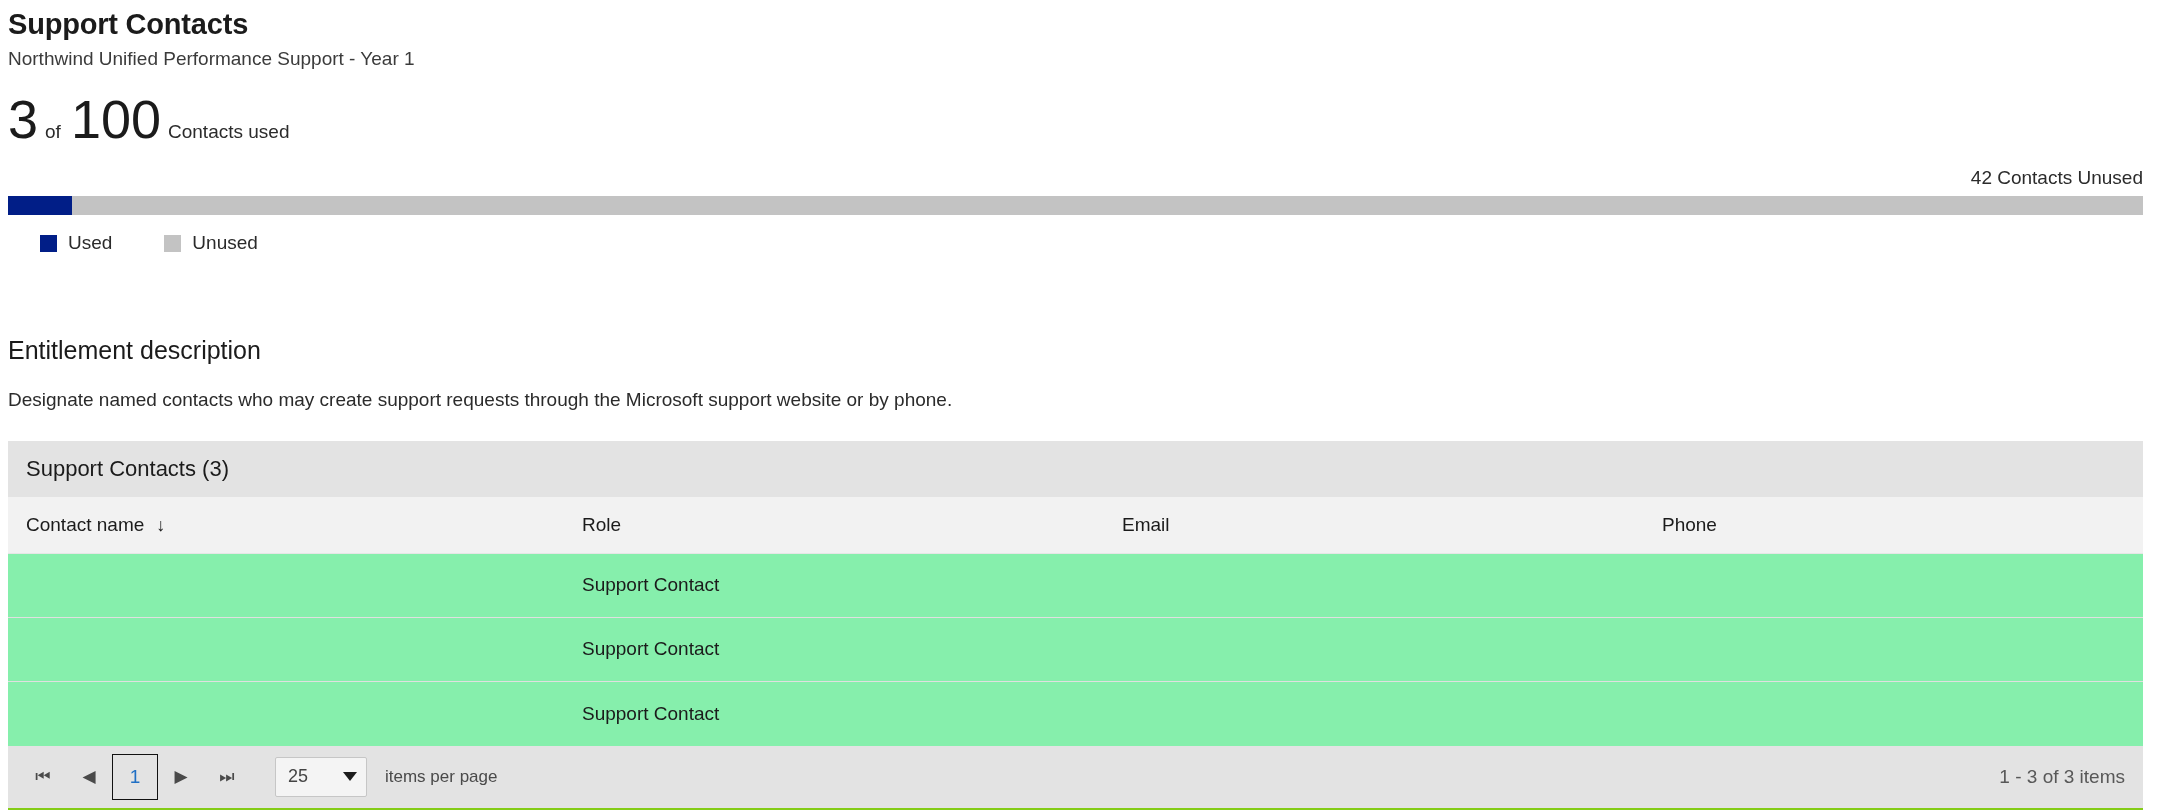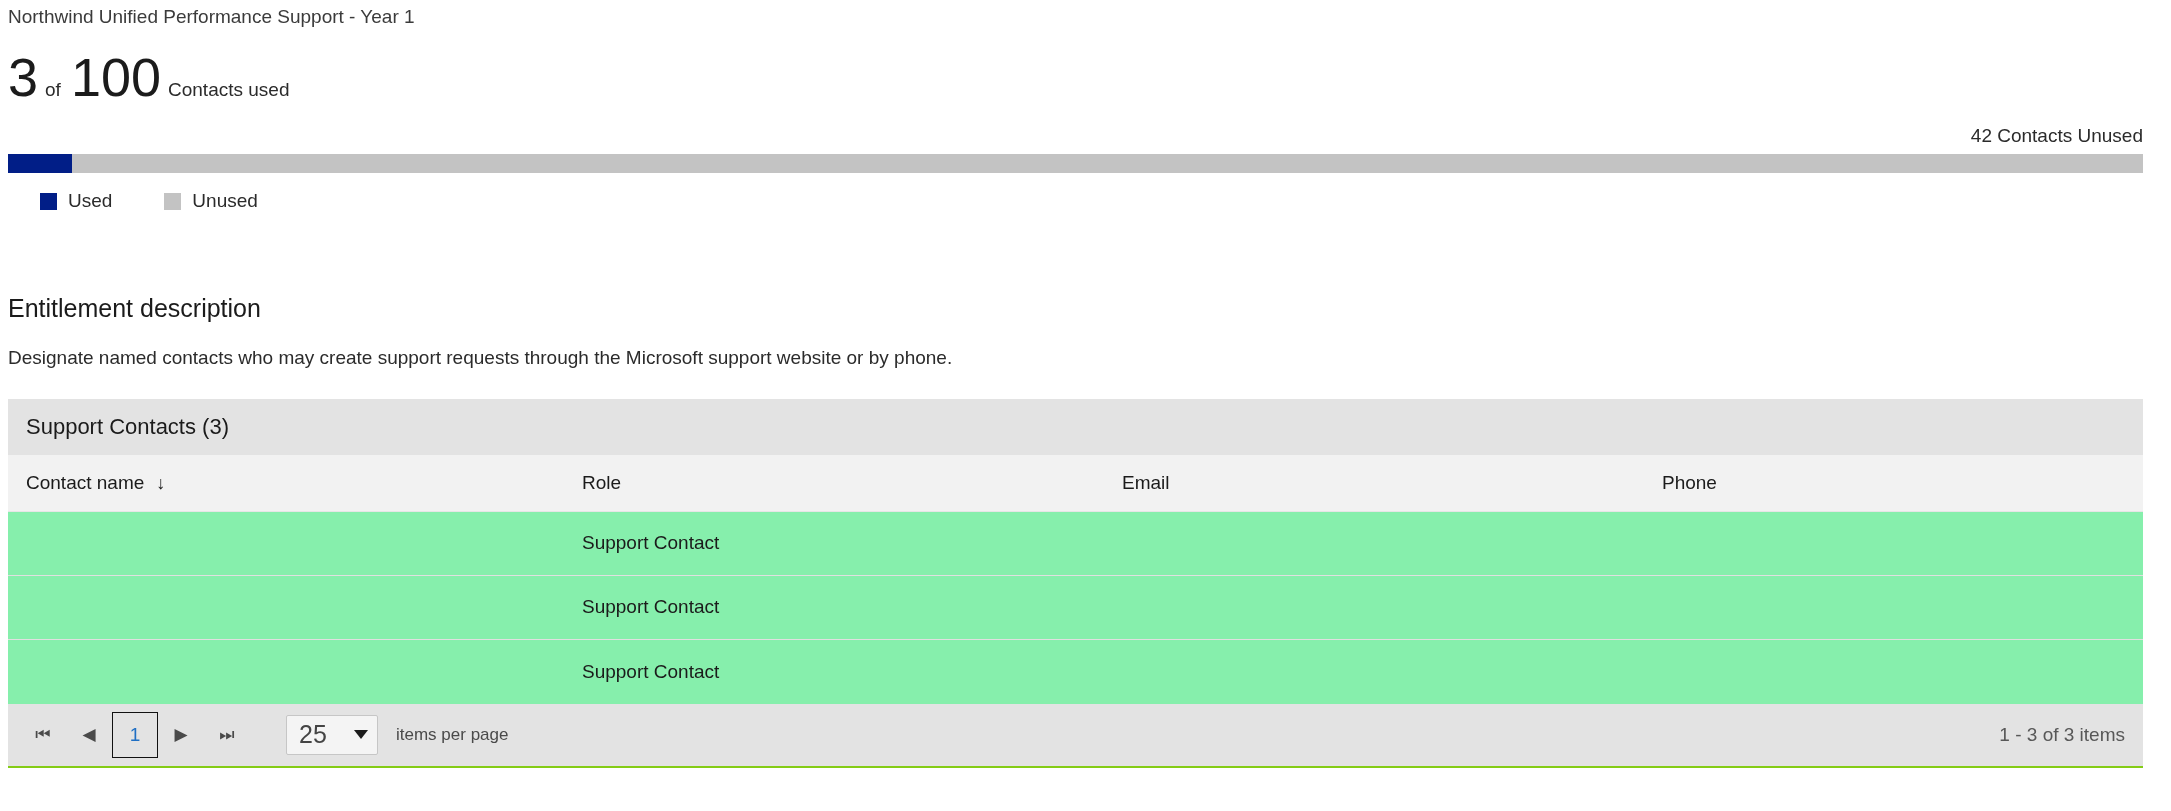--- a/index.html
+++ b/index.html
@@ -215,32 +215,32 @@
     display: flex;
     align-items: center;
     justify-content: center;
     border: 1px solid #111111;
     color: #1f6fc4;
     font-size: 19px;
     line-height: 19px;
     box-sizing: border-box;
   }
   .pg-select {
-    margin-left: 36px;
+    margin-left: 25px;
     width: 92px;
     height: 40px;
     background: #f4f4f4;
     border: 1px solid #c6c6c6;
     border-radius: 2px;
     display: flex;
     align-items: center;
     justify-content: space-between;
     padding: 0 9px 0 12px;
     box-sizing: border-box;
-    font-size: 25px;
+    font-size: 18px;
     color: #444444;
   }
   .caret {
     width: 0; height: 0;
     border-left: 7px solid transparent;
     border-right: 7px solid transparent;
     border-top: 9px solid #1b1b1b;
   }
   .pg-label {
     margin-left: 18px;
@@ -257,20 +257,21 @@
     font-size: 17px;
     line-height: 17px;
     color: #4a4a4a;
   }
 </style>
 </head>
 <body>
 
 <div class="page">
 
+  <h1 class="page-title">Support Contacts</h1>
   <div class="page-subtitle">Northwind Unified Performance Support - Year 1</div>
 
   <div class="metric">
     <span class="metric-num">3</span>
     <span class="metric-small">of</span>
     <span class="metric-num big">100</span>
     <span class="metric-small">Contacts used</span>
   </div>
 
   <div class="bar-caption">42 Contacts Unused</div>

